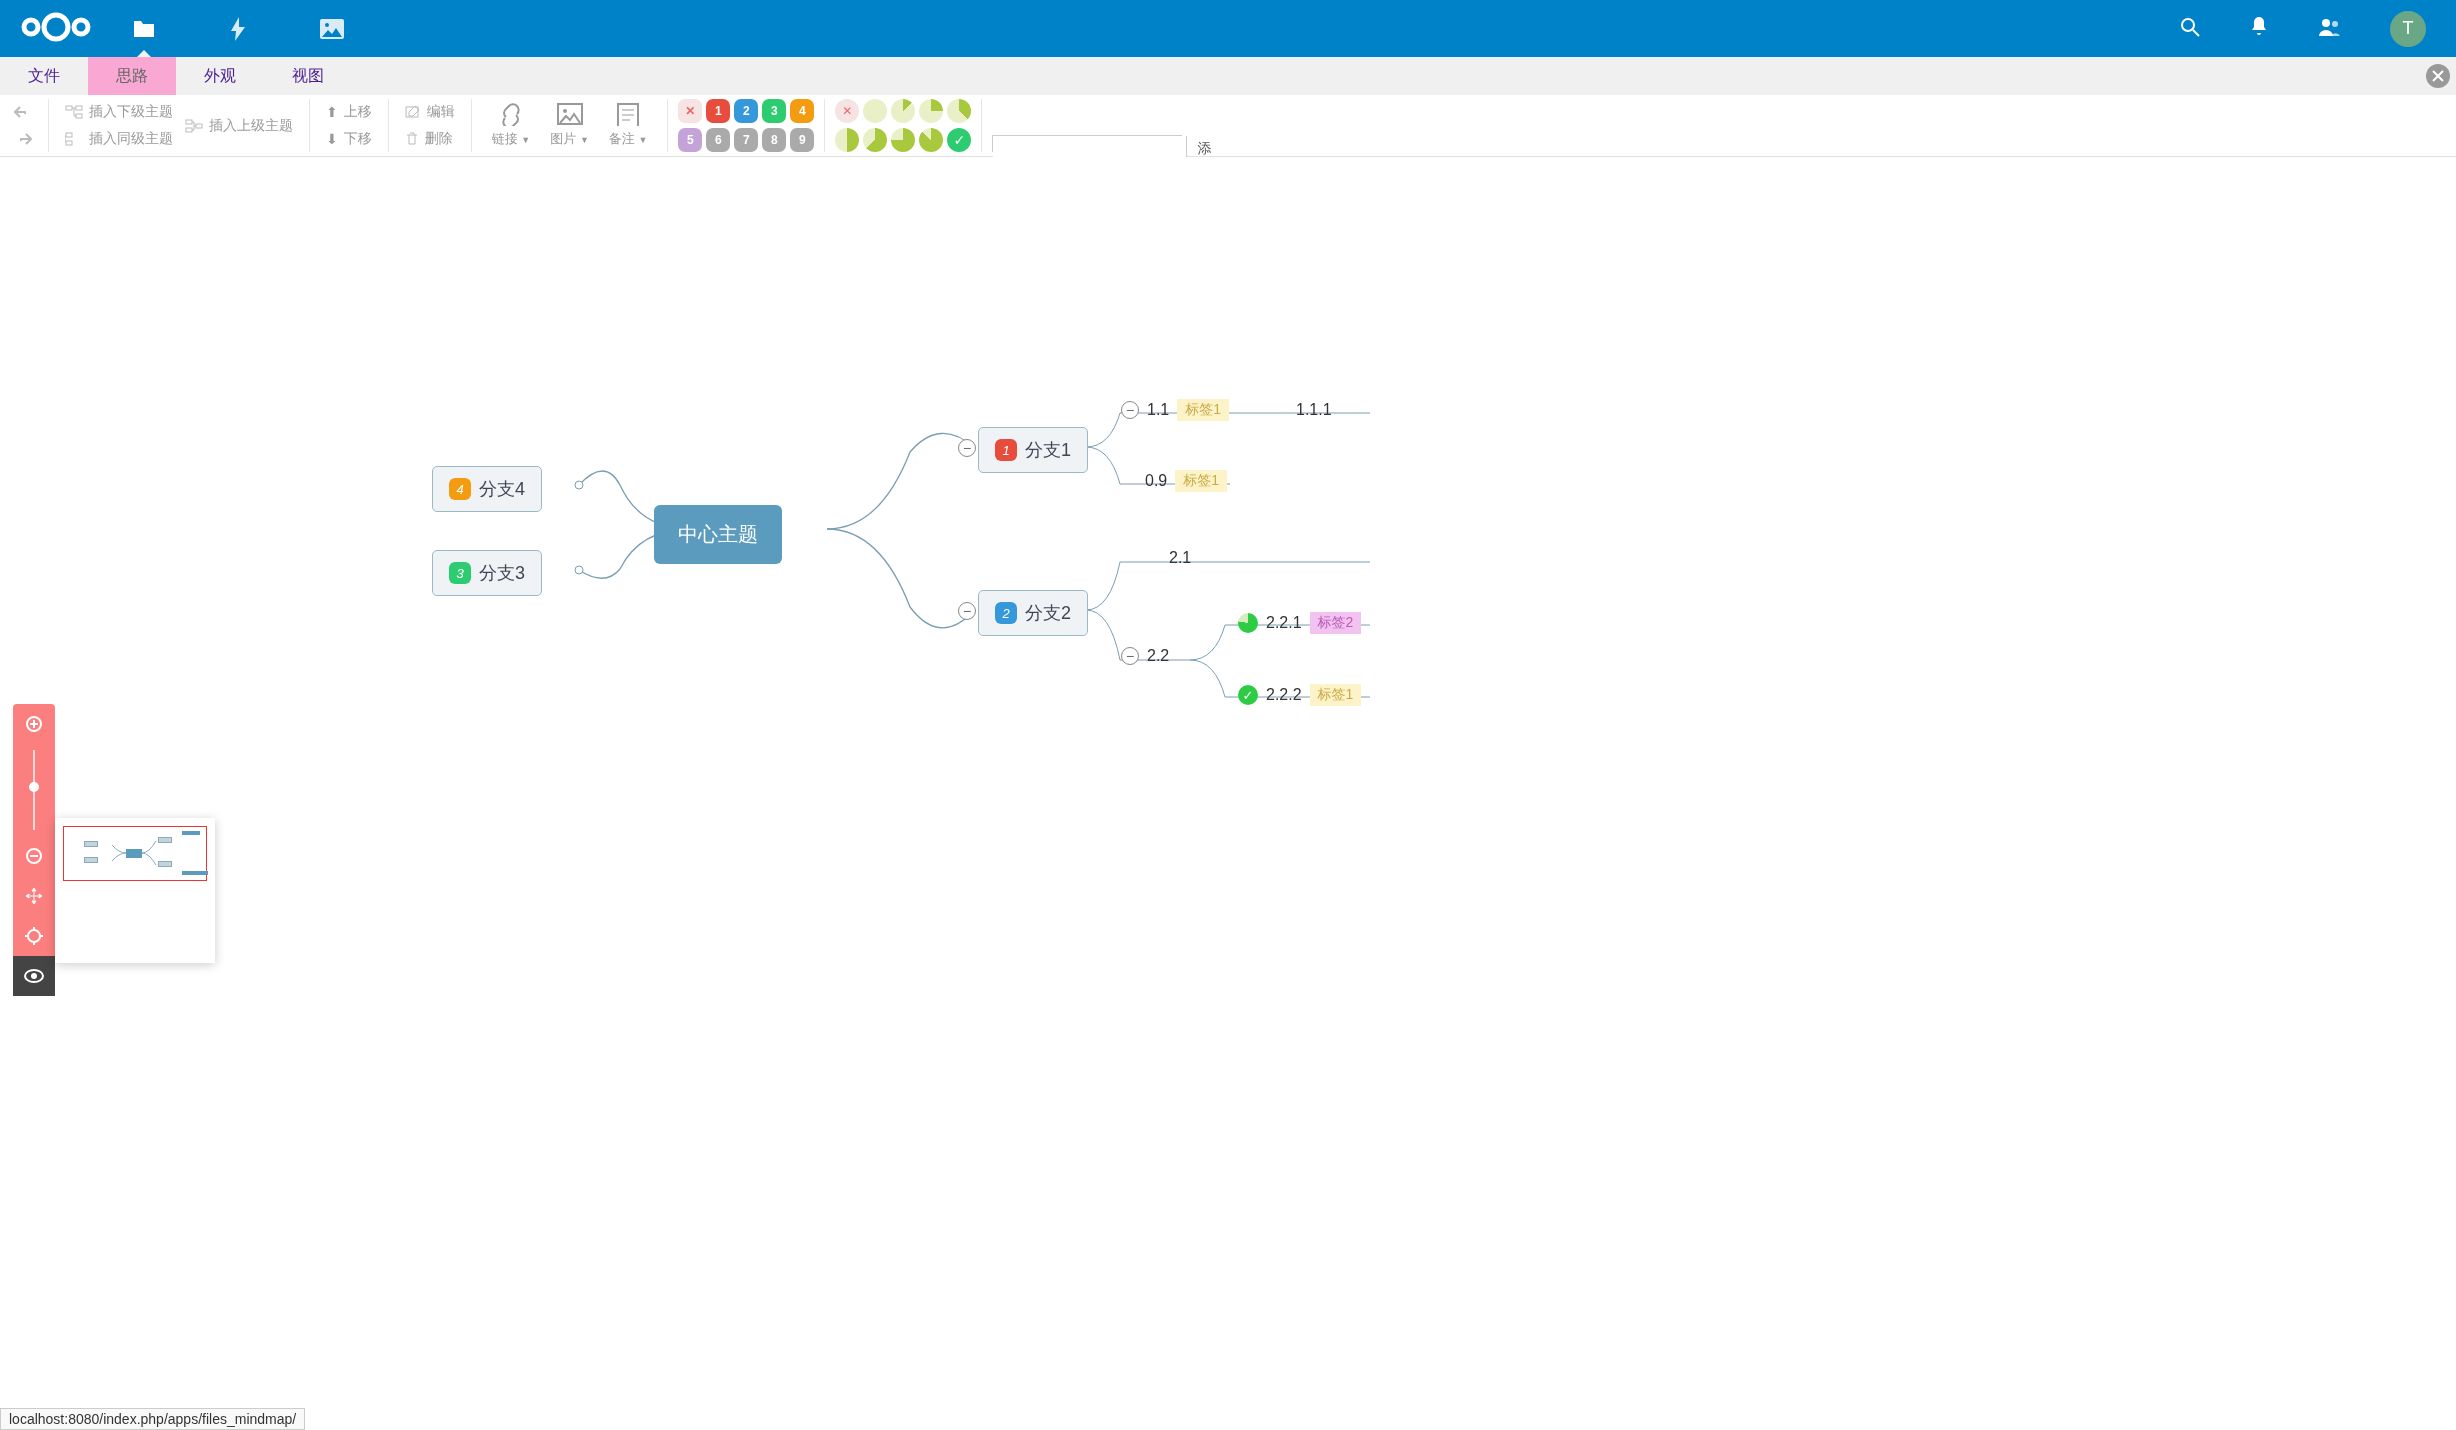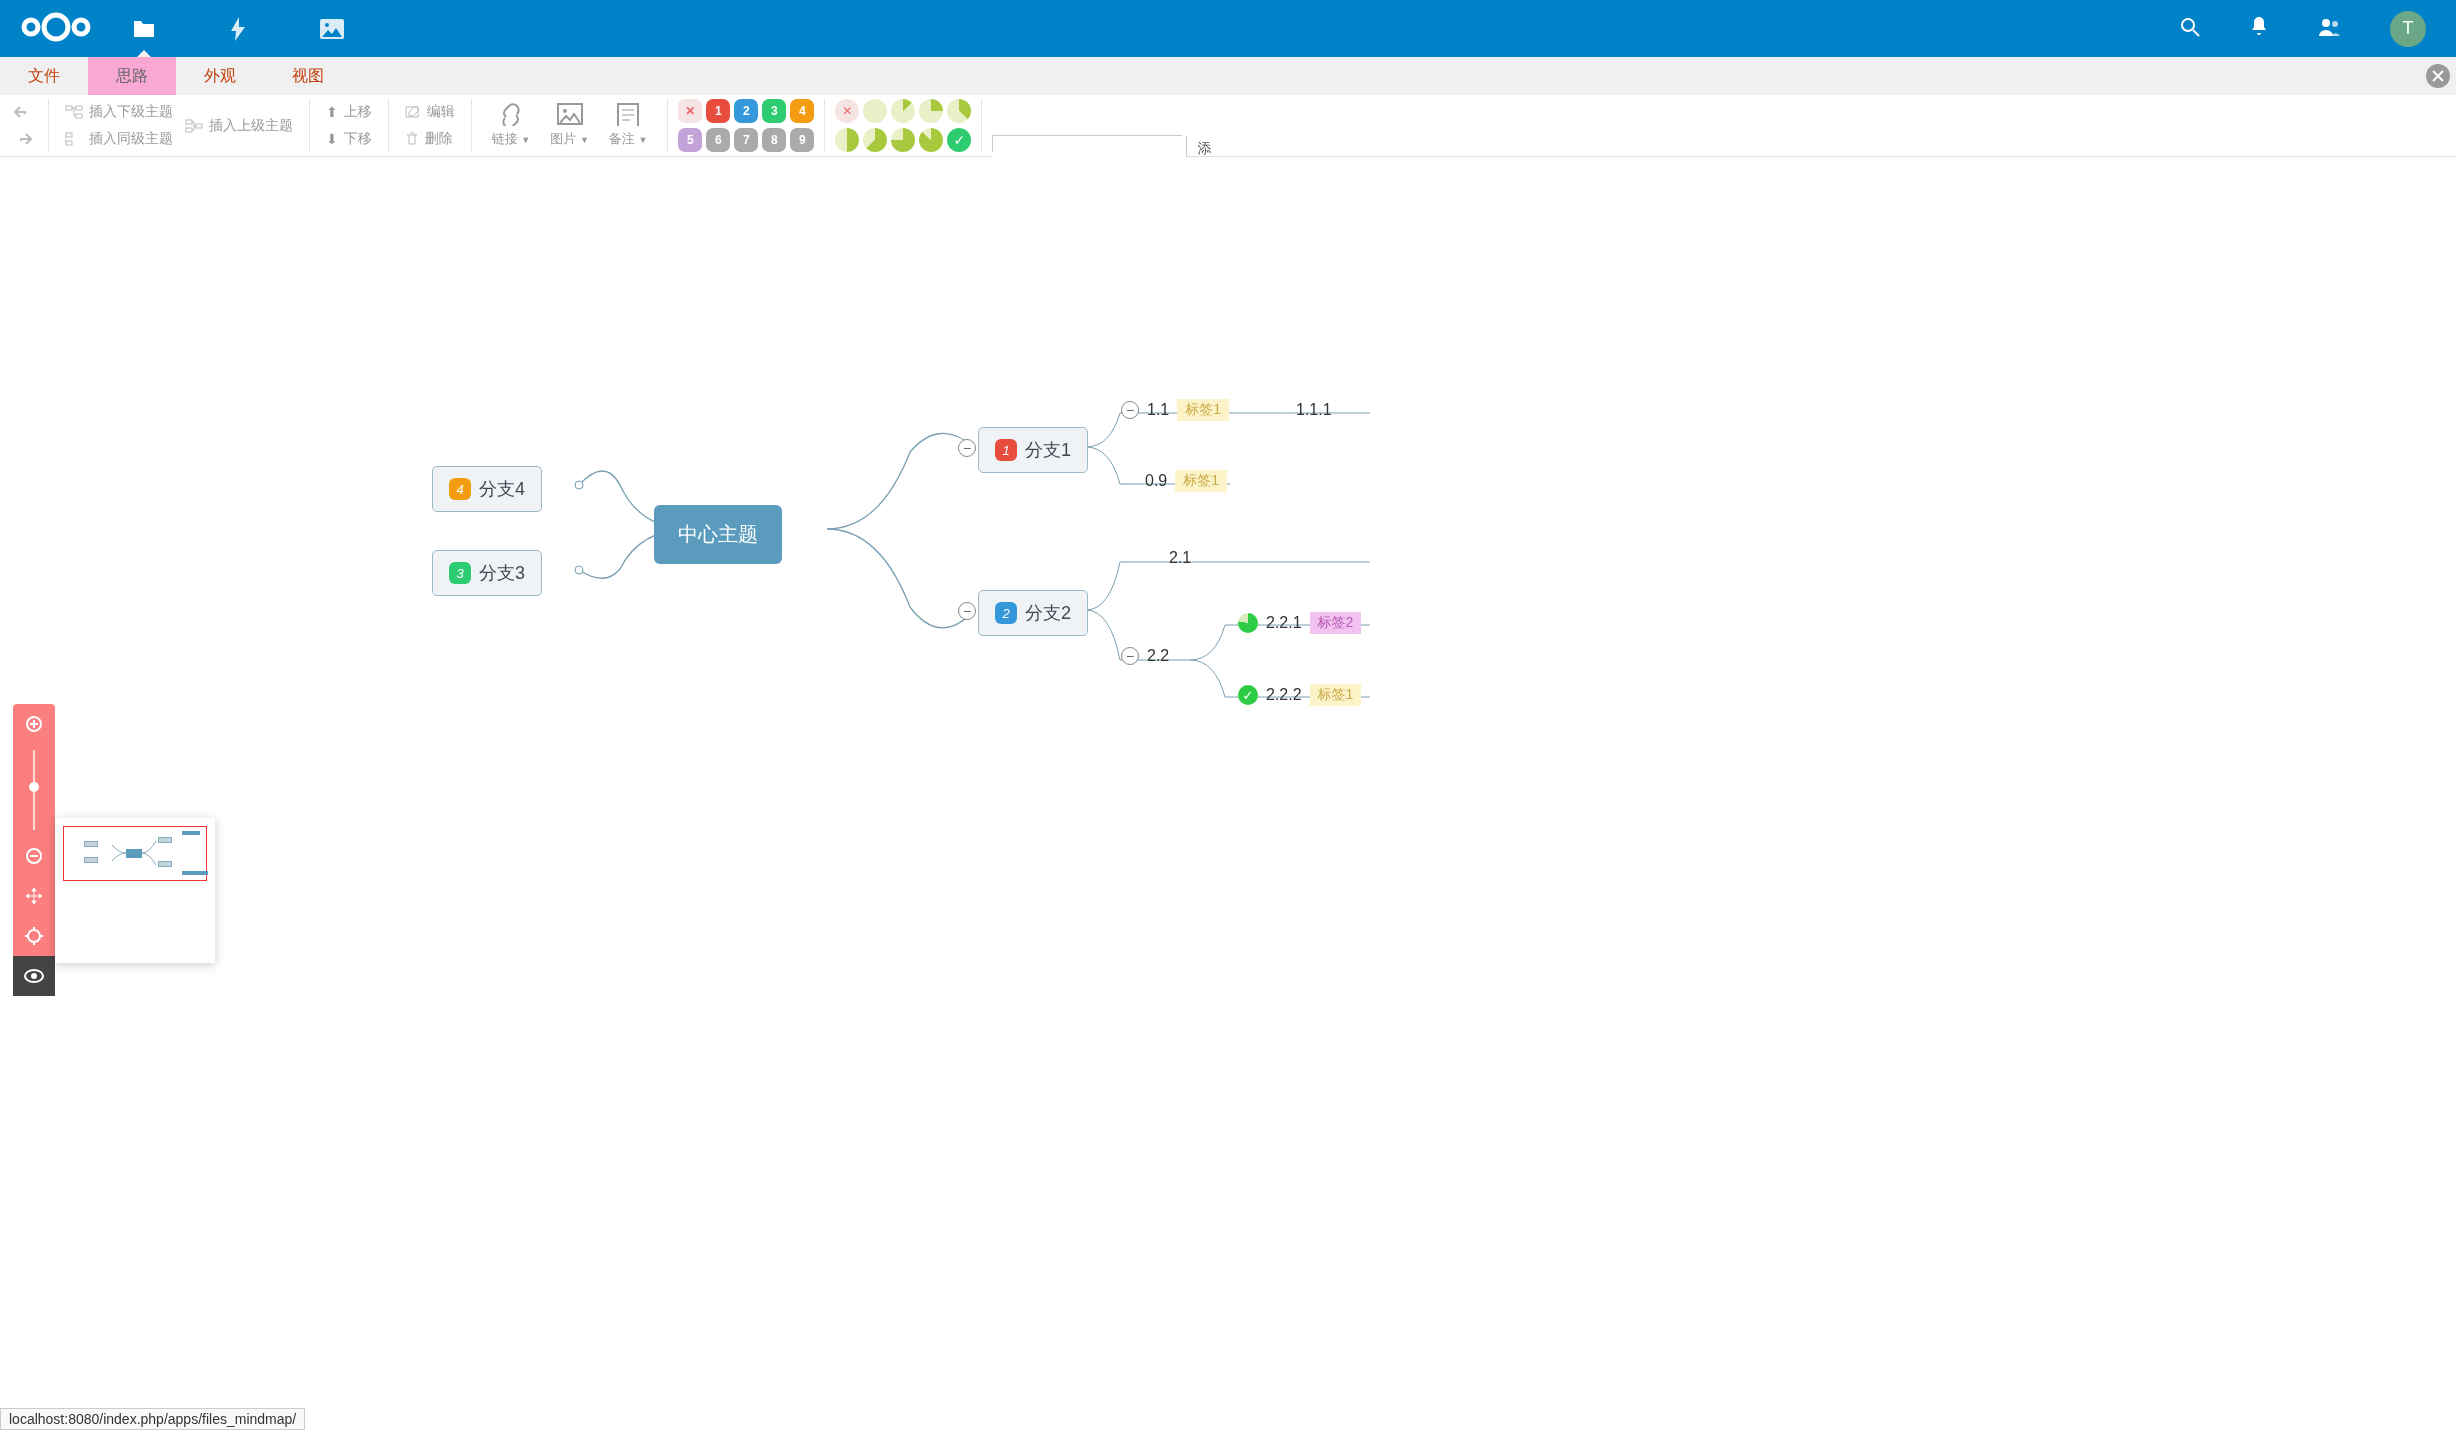--- a/index.html
+++ b/index.html
@@ -10,21 +10,21 @@
 .logo { margin-left: 10px; margin-right: 40px; }
 .nav-icons { display: flex; gap: 70px; align-items: center; }
 .nav-icon { width: 24px; height: 24px; display: flex; align-items: center; justify-content: center; opacity: 0.85; cursor: pointer; }
 .nav-icon.active { opacity: 1; position: relative; }
 .nav-icon.active::after { content: ''; position: absolute; bottom: -17px; left: 50%; transform: translateX(-50%); border-left: 8px solid transparent; border-right: 8px solid transparent; border-bottom: 8px solid #f0f0f0; }
 .header-right { margin-left: auto; display: flex; align-items: center; gap: 50px; padding-right: 20px; }
 .avatar { width: 36px; height: 36px; border-radius: 50%; background: #6aa786; display: flex; align-items: center; justify-content: center; font-size: 18px; color: #fff; }
 
 
 .tabs { background: #f0f0f0; height: 38px; display: flex; align-items: stretch; position: relative; }
-.tab { padding: 0 28px; display: flex; align-items: center; font-size: 16px; color: #c2410c; cursor: pointer; }
+.tab { padding: 0 28px; display: flex; align-items: center; font-size: 16px; color: #4c1d95; cursor: pointer; }
 .tab.active { background: #f9a8d4; color: #666; }
 .close-btn { margin-left: auto; margin-right: 6px; align-self: center; width: 24px; height: 24px; border-radius: 50%; background: #999; display: flex; align-items: center; justify-content: center; cursor: pointer; }
 
 
 .ribbon { height: 62px; background: #fff; border-bottom: 1px solid #e0e0e0; display: flex; padding: 4px 8px; gap: 4px; font-size: 14px; color: #999; }
 .ribbon-group { display: flex; border-right: 1px solid #e6e6e6; padding-right: 10px; margin-right: 6px; }
 .ribbon-col { display: flex; flex-direction: column; justify-content: space-around; }
 .ribbon-btn { display: flex; align-items: center; gap: 6px; padding: 3px 6px; cursor: pointer; }
 .ribbon-btn-big { display: flex; flex-direction: column; align-items: center; justify-content: center; padding: 4px 10px; gap: 4px; cursor: pointer; font-size: 13px;}
 .drop-arrow { font-size: 9px; }

